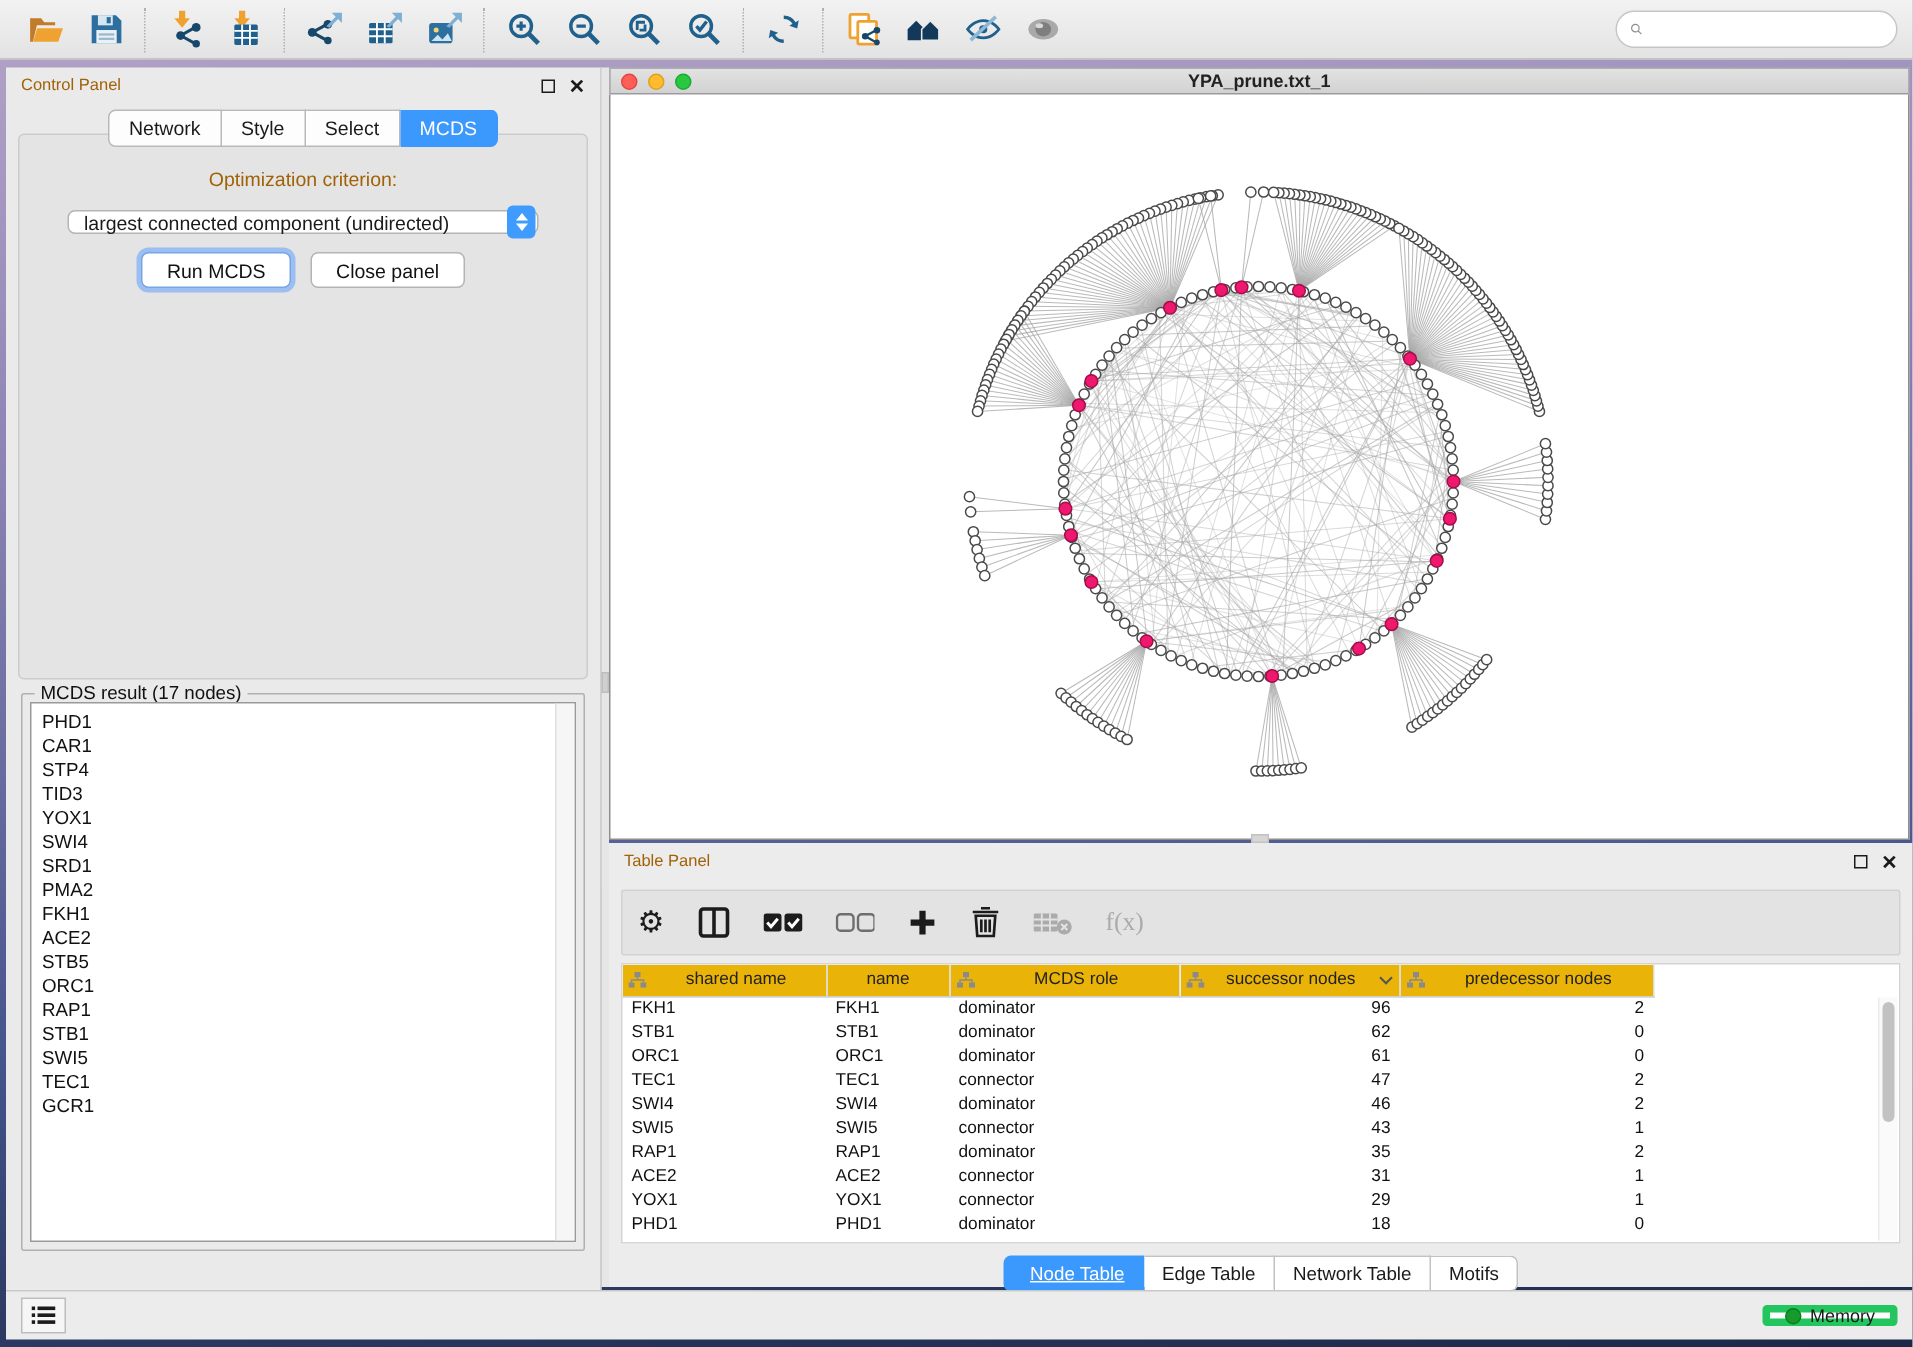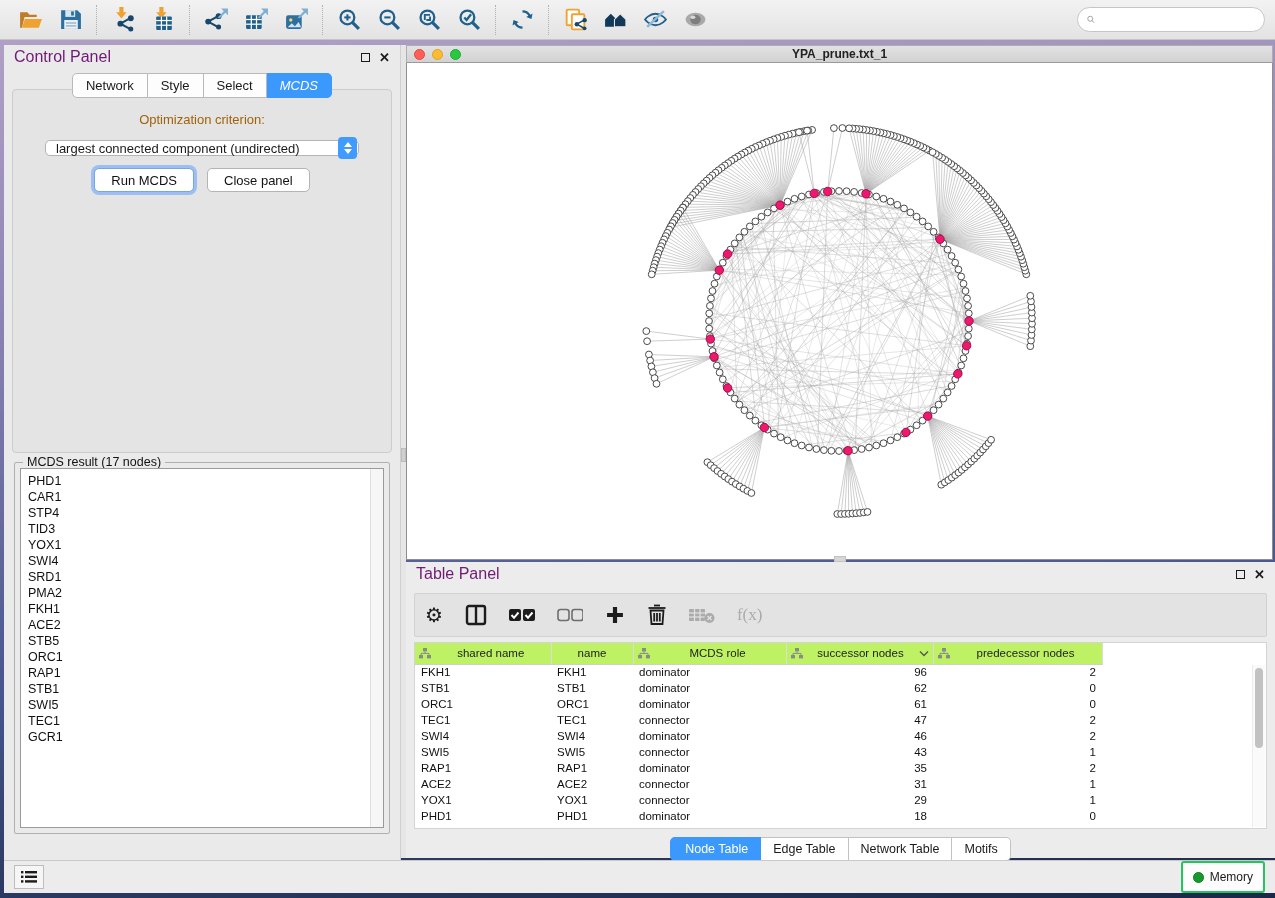--- a/index.html
+++ b/index.html
@@ -14,29 +14,29 @@
     background:linear-gradient(#f2f2f2,#e3e3e3);border-bottom:1px solid #c4c4c4;
     display:flex;align-items:center;padding:0 10px;}
   .tb-btn{width:40px;height:34px;display:flex;align-items:center;justify-content:center;border-radius:4px;cursor:pointer;}
   .tb-sep{width:1px;height:30px;margin:0 6px;border-left:1px dotted #b0b0b0;}
   .searchbox{margin-left:auto;width:188px;height:25px;background:#fff;border:1px solid #c6c6c6;border-radius:13px;
     display:flex;align-items:center;padding:0 9px;gap:5px;}
   .searchbox input{border:none;outline:none;flex:1;font-size:12px;background:transparent;font-family:"Liberation Sans",sans-serif;}
   
   .control-panel{position:absolute;left:4px;top:45px;width:397px;height:815px;background:#eaeaea;border-right:1px solid #cfcfcf;}
   .panel-header{height:24px;display:flex;align-items:center;padding:0 10px;}
-  .panel-title{font-size:16px;color:#701a75;}
+  .panel-title{font-size:11px;color:#a16207;}
   .panel-hdr-icons{margin-left:auto;display:flex;align-items:center;gap:9px;}
   .float-sq{width:9px;height:9px;border:1.6px solid #1a1a1a;display:inline-block;cursor:pointer;}
   .close-x{font-size:13px;font-weight:bold;color:#1a1a1a;line-height:1;cursor:pointer;}
   .cp-tabs{display:flex;justify-content:center;margin-top:4px;position:relative;z-index:2;}
   .cp-tab{padding:4px 13px;font-size:13px;background:#fdfdfd;border:1px solid #b9b9b9;border-left:none;cursor:pointer;}
   .cp-tab:first-child{border-left:1px solid #b9b9b9;border-radius:5px 0 0 5px;}
   .cp-tab:last-child{border-radius:0 5px 5px 0;}
-  .cp-tab.selected{background:#3b98fc;color:#fff;border-color:#3b98fc;font-style:italic;}
+  .cp-tab.selected{background:#3b98fc;color:#fff;border-color:#3b98fc;}
   .cp-inner{position:absolute;left:8px;right:8px;top:44px;height:364px;background:#e4e4e4;border:1px solid #cccccc;border-radius:4px;padding-top:22px;}
   .opt-label{text-align:center;font-size:13px;color:#a16207;margin-bottom:13px;}
   .dropdown{width:314px;height:16px;margin:0 auto;background:#fff;border:1px solid #b4b4b4;border-radius:5px;
     display:flex;align-items:center;cursor:pointer;position:relative;}
   .dropdown .dd-text{flex:1;padding-left:10px;font-size:13px;white-space:nowrap;}
   .dd-stepper{width:19px;height:22px;background:#3f9bfd;border-radius:4px;margin-right:1px;display:flex;flex-direction:column;align-items:center;justify-content:center;gap:2px;}
   .dd-stepper i{width:0;height:0;border-left:4px solid transparent;border-right:4px solid transparent;display:block;}
   .dd-up{border-bottom:5px solid #fff;}
   .dd-down{border-top:5px solid #fff;}
   .btn-row{display:flex;justify-content:center;gap:13px;margin-top:12px;}
@@ -64,38 +64,38 @@
   
   .table-panel{position:absolute;left:406px;top:562px;width:869px;height:296px;background:#ececec;}
   .tp-toolbar{margin:7px 8px 0 8px;height:44px;background:#e3e3e3;border:1px solid #d2d2d2;border-radius:2px;
     display:flex;align-items:center;padding:0 10px;gap:22px;}
   .tp-icon{display:flex;align-items:center;justify-content:center;cursor:pointer;color:#1c1c1c;}
   .tp-icon.disabled{color:#ababab;cursor:default;}
   .fx-text{font-family:"Liberation Serif",serif;font-size:17px;}
   .gear-glyph{font-size:20px;line-height:1;}
   .tp-table{margin:5px 8px 0 8px;background:#fff;border:1px solid #d4d4d4;height:187px;position:relative;overflow:hidden;}
   table.node-table{border-collapse:collapse;table-layout:fixed;width:845px;font-size:11.5px;}
-  table.node-table th{height:21px;background:#bef264;border-right:1px solid #dcdcdc;border-bottom:1px solid #cfcfcf;
+  table.node-table th{height:21px;background:#eab308;border-right:1px solid #dcdcdc;border-bottom:1px solid #cfcfcf;
     font-weight:normal;color:#222;padding:0 4px;white-space:nowrap;overflow:hidden;}
   .th-flex{display:flex;align-items:center;gap:4px;}
   .th-label{flex:1;text-align:center;}
   table.node-table td{height:16px;padding:0 6px;color:#111;white-space:nowrap;overflow:hidden;}
   td.num{text-align:right;padding-right:14px;}
   .tp-scroll{position:absolute;right:1px;top:22px;bottom:1px;width:13px;background:#fafafa;border-left:1px solid #ececec;}
   .tp-thumb{position:absolute;left:2px;top:3px;width:8px;height:80px;background:#c2c2c2;border-radius:4px;}
   .tp-tabs{display:flex;justify-content:center;margin-top:8px;}
   .tp-tab{padding:4px 12px;font-size:12.5px;background:#fff;border:1px solid #c2c2c2;border-left:none;cursor:pointer;}
-  .tp-tab:first-child{border-left:3px solid #701a75;border-radius:5px 0 0 5px;}
+  .tp-tab:first-child{border-left:6px solid #701a75;border-radius:5px 0 0 5px;text-decoration:underline;}
   .tp-tab:last-child{border-radius:0 5px 5px 0;}
   .tp-tab.selected{background:#3b98fc;color:#fff;border-color:#3b98fc;}
   
   .statusbar{position:absolute;left:4px;right:0;top:860px;height:33px;background:#ececec;border-top:1px solid #c9c9c9;
     display:flex;align-items:center;padding:0 10px;}
   .status-btn{width:30px;height:24px;background:#f6f6f6;border:1px solid #bdbdbd;display:flex;align-items:center;justify-content:center;cursor:pointer;}
-  .memory-btn{margin-left:auto;height:32px;background:#fdfdfd;border:2px solid #22c55e;border-radius:3px;
+  .memory-btn{margin-left:auto;height:14px;background:#fdfdfd;border:5px solid #22c55e;border-radius:3px;
     display:flex;align-items:center;gap:6px;padding:0 10px;font-size:12px;cursor:pointer;}
   .mem-dot{width:11px;height:11px;border-radius:50%;background:#169a2c;border:1px solid #0d7d20;}
   .hdr-icon{color:#8a8a8a;flex:none;}
 </style>
 </head>
 <body>
 
 <div class="toolbar">
   <div id="toolbar-buttons" style="display:flex;align-items:center;">
       <div class="tb-btn">

